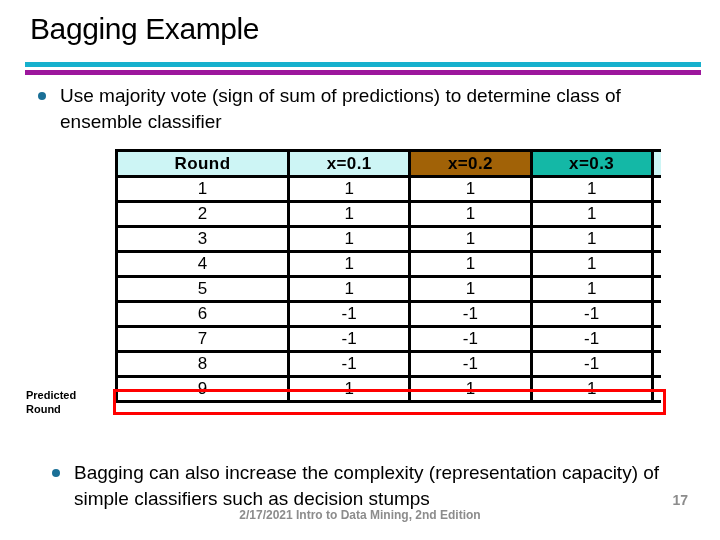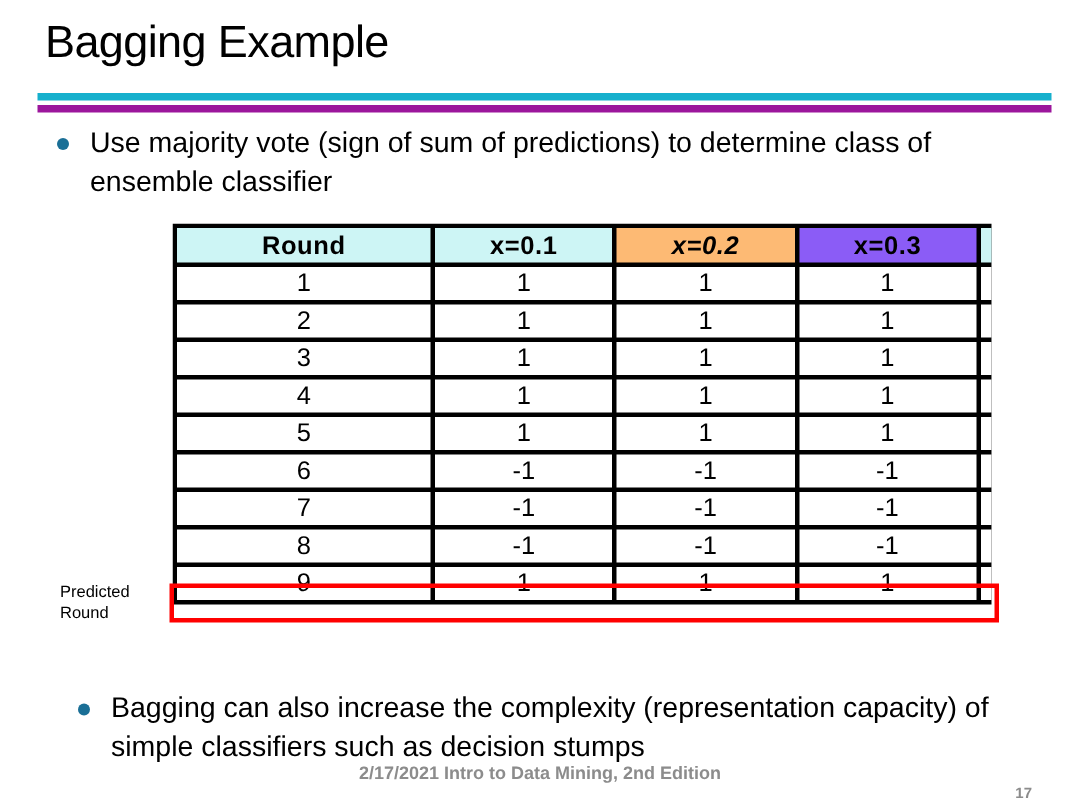--- a/index.html
+++ b/index.html
@@ -113,24 +113,24 @@
     letter-spacing: 0.4px;
     height: 23px;
     line-height: 23px;
   }
   col.c-round { width: 143px; }
   col.c-val   { width: 100px; }
 
   
   #predicted-class-label {
     position: absolute;
-    left: 40px;
+    left: 26px;
     top: 388px;
     font-size: 11px;
-    font-weight: normal;
+    font-weight: bold;
     line-height: 14px;
     color: #000000;
   }
   #predicted-class-box {
     position: absolute;
     left: 113px;
     top: 389px;
     width: 553px;
     height: 26px;
     border: 3px solid #ff0000;
@@ -145,22 +145,22 @@
     top: 508px;
     width: 720px;
     text-align: center;
     font-size: 12px;
     font-weight: bold;
     color: #8c8c8c;
   }
   #footer-page {
     position: absolute;
     right: 32px;
-    top: 524px;
-    font-size: 10px;
+    top: 492px;
+    font-size: 14px;
     font-weight: bold;
     color: #8c8c8c;
   }
 </style>
 </head>
 <body>
 
 <div id="slide-title">Bagging Example</div>
 
 <div id="divider-teal" style="background: rgb(22, 176, 205);"></div>
@@ -177,22 +177,22 @@
       <col class="c-round">
       <col class="c-val">
       <col class="c-val">
       <col class="c-val">
       <col class="c-val">
     </colgroup>
     <thead>
       <tr>
         <th style="background: rgb(205, 245, 245);">Round</th>
         <th style="background: rgb(205, 245, 245);">x=0.1</th>
-        <th style="background: #fdba74; font-style: italic;">x=0.2</th>
-        <th style="background: #8b5cf6;">x=0.3</th>
+        <th style="background: #a16207;">x=0.2</th>
+        <th style="background: #14b8a6;">x=0.3</th>
         <th style="background: rgb(205, 245, 245);">x=0.4</th>
       </tr>
     </thead>
     <tbody id="rounds-body">
 
     <tr>
           <td>1</td>
           <td>1</td>
           <td>1</td>
           <td>1</td>

